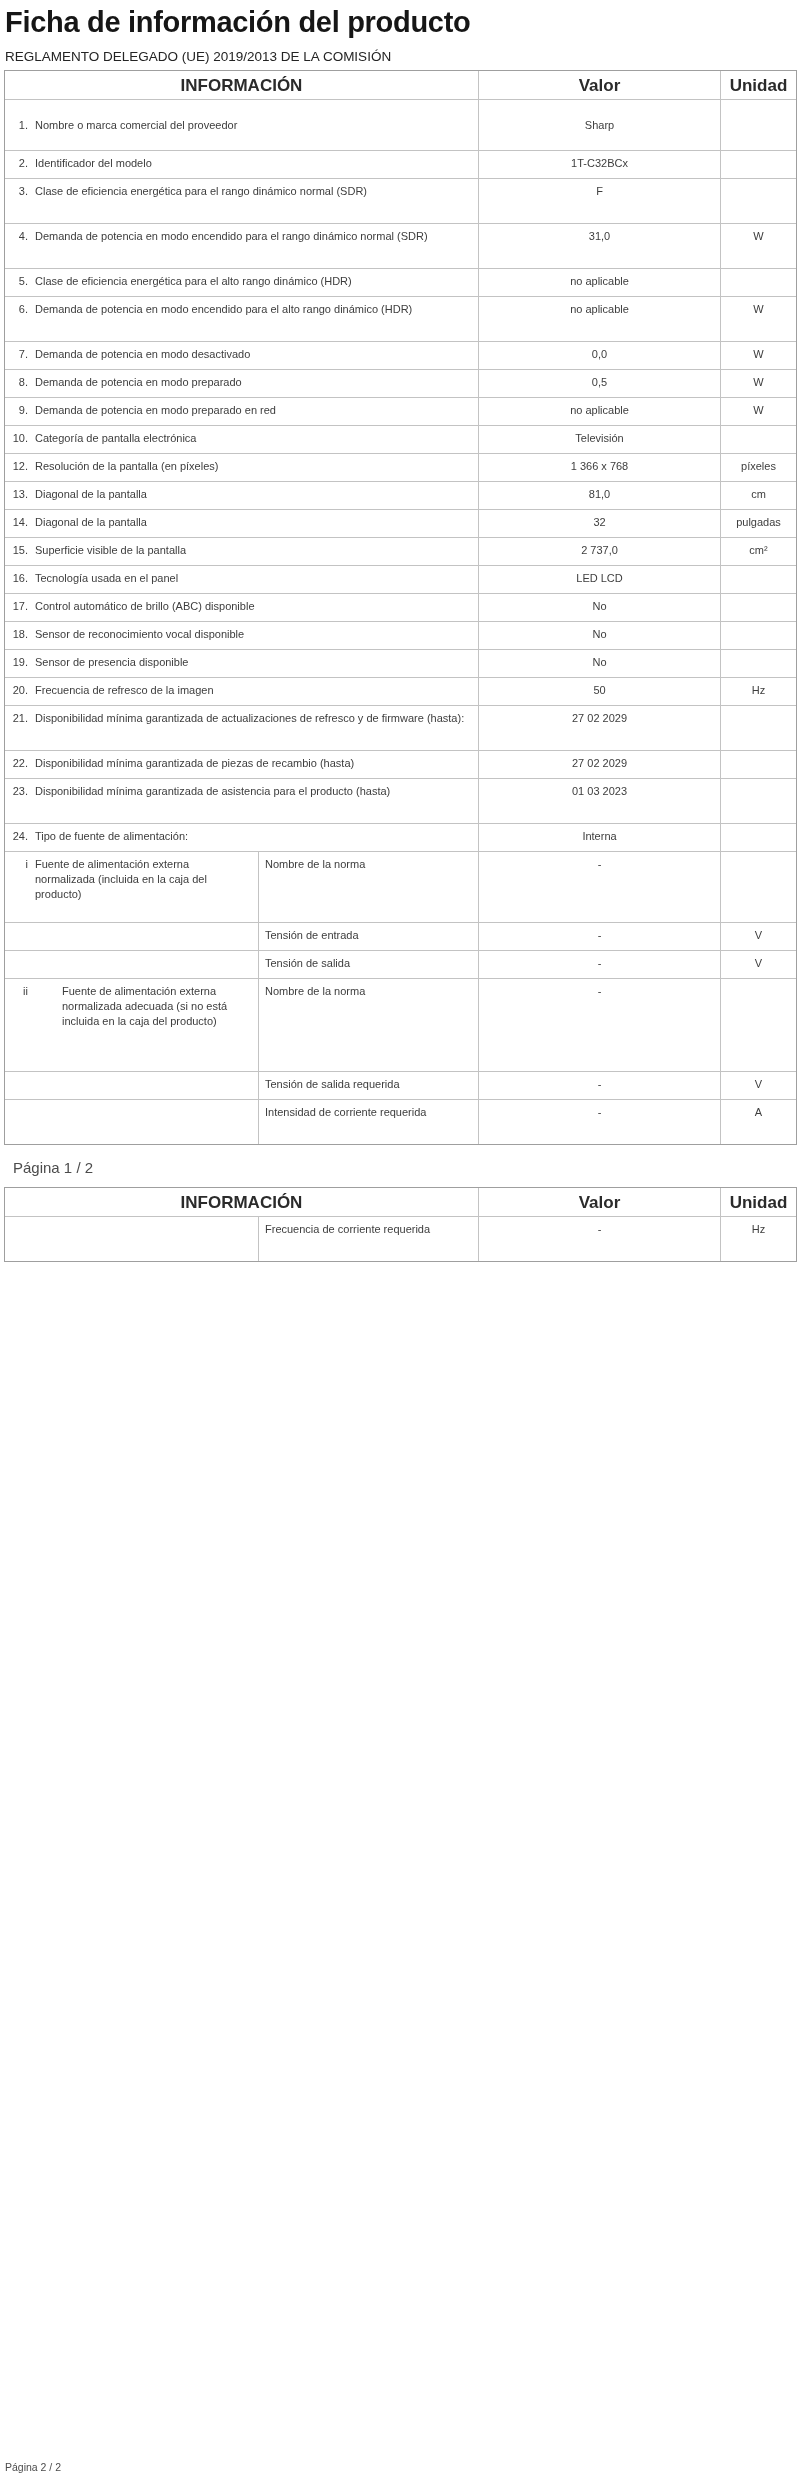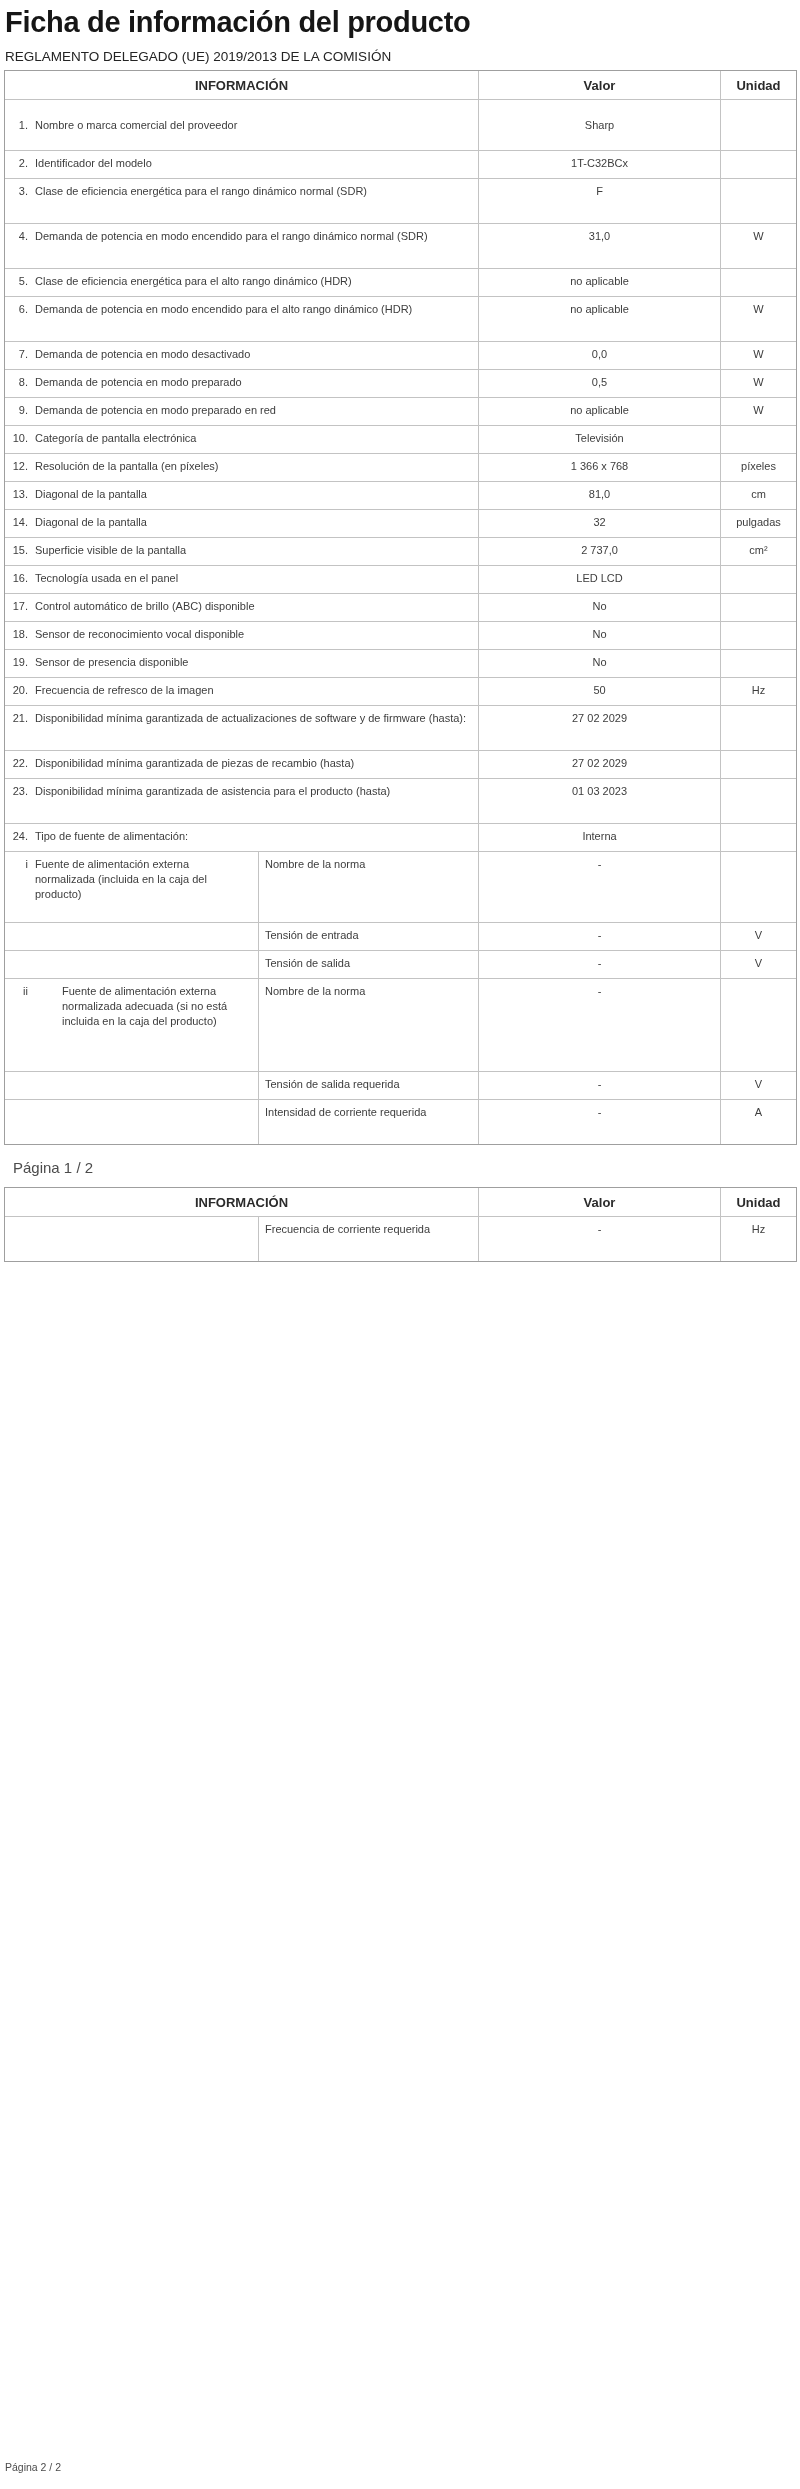--- a/index.html
+++ b/index.html
@@ -42,21 +42,21 @@
   .split .c-sub  { width: 220px; border-left: 1px solid #c3c3c3; }
 
   .num {
     display: inline-block; width: 24px; flex: 0 0 24px;
     text-align: right; padding-right: 7px;
   }
   .lbl { flex: 1; }
 
   .thead .td {
     display: flex; align-items: center; justify-content: center;
-    font-weight: bold; font-size: 13px; color: #2b2b2b;
+    font-weight: bold; font-size: 17px; color: #2b2b2b;
     min-height: 28px; padding: 3px 6px;
   }
 
   
   .row-tall .td { min-height: 50px; }
   .row-tall .c-info { align-items: center; }
   .row-tall .c-val, .row-tall .c-unit {
     display: flex; align-items: center; justify-content: center;
   }
   .row-p1 .td { min-height: 70px; }
@@ -256,21 +256,21 @@
         <span class="num">20.</span>
         <span class="lbl">Frecuencia de refresco de la imagen</span>
       </div>
       <div class="td c-val">50</div>
       <div class="td c-unit">Hz</div>
     </div>
 
     <div class="tr row-2l">
       <div class="td c-info">
         <span class="num">21.</span>
-        <span class="lbl">Disponibilidad mínima garantizada de actualizaciones de software y de firmware (hasta):</span>
+        <span class="lbl">Disponibilidad mínima garantizada de actualizaciones de refresco y de firmware (hasta):</span>
       </div>
       <div class="td c-val">27 02 2029</div>
       <div class="td c-unit"></div>
     </div>
 
     <div class="tr">
       <div class="td c-info">
         <span class="num">22.</span>
         <span class="lbl">Disponibilidad mínima garantizada de piezas de recambio (hasta)</span>
       </div>

